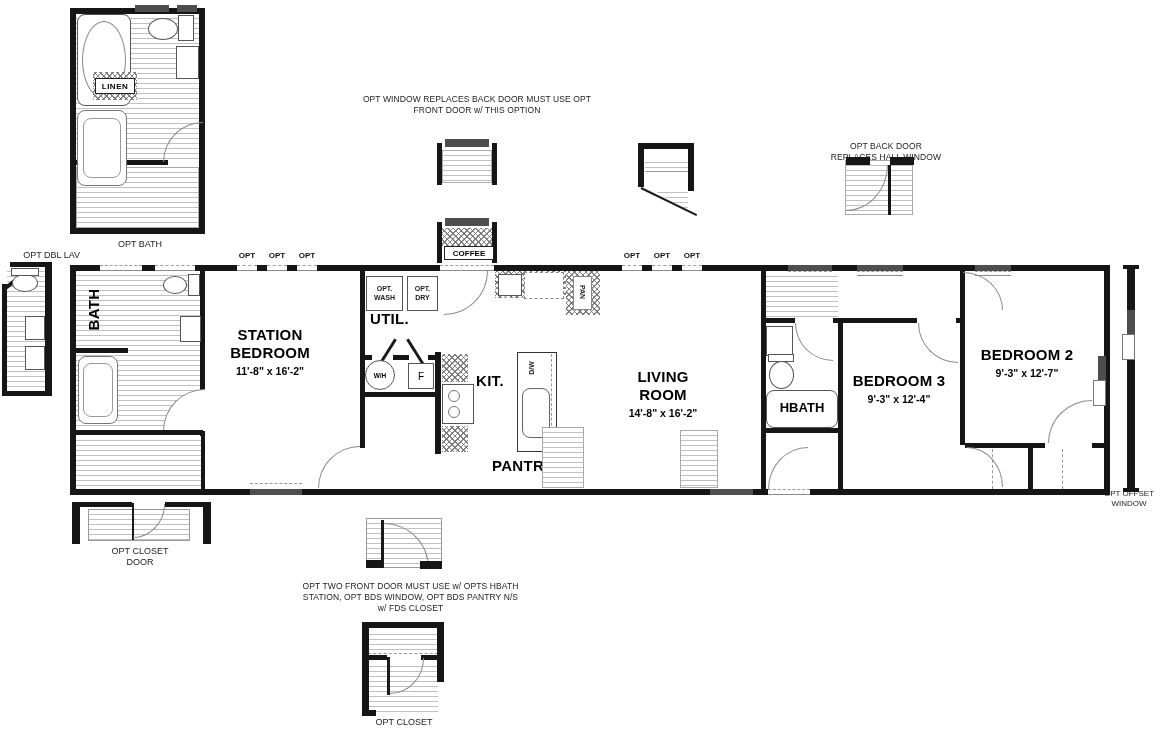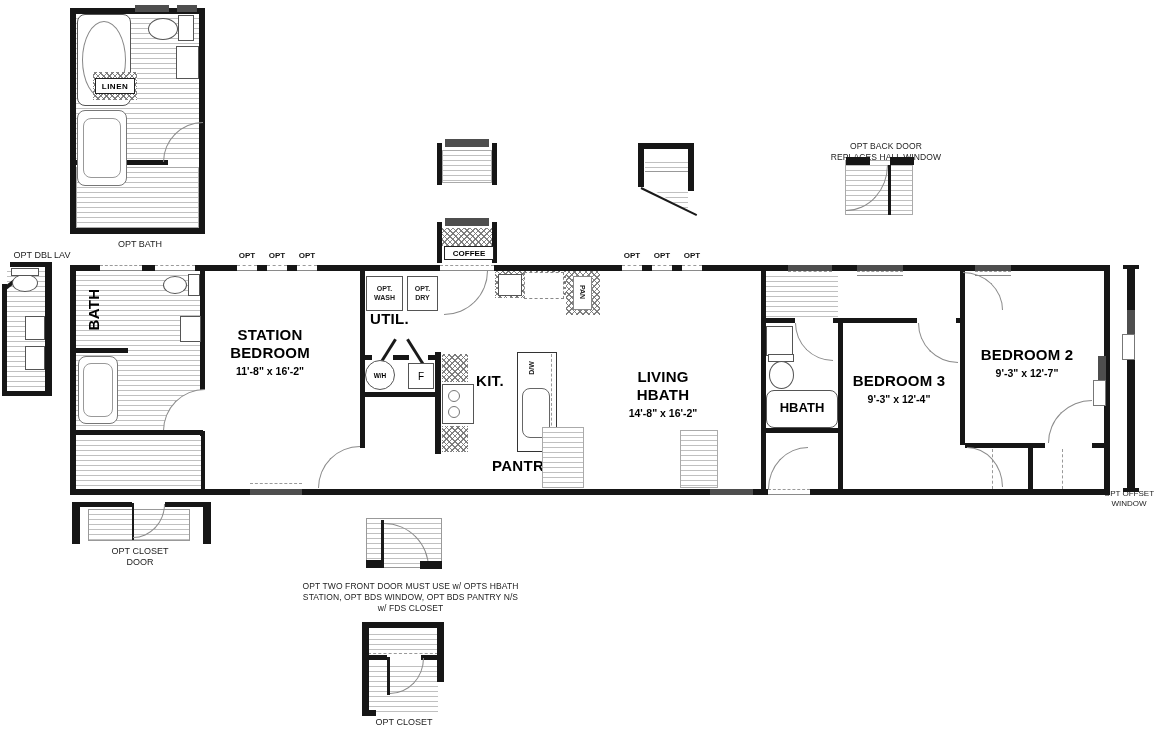--- a/index.html
+++ b/index.html
@@ -29,24 +29,25 @@
   .sm{position:absolute;font-size:9px;color:#222;text-align:center;line-height:1.2}
   .opt{position:absolute;font-size:8px;color:#111;text-align:center;width:26px;font-weight:600}
   .tiny{position:absolute;font-size:7px;line-height:1.15;text-align:center;color:#222;font-weight:bold}
   .dashv{position:absolute;border-left:1px dashed #999}
 </style>
 </head>
 <body>
 
 <div class="plan">
 
+  <div class="note" style="left:357px;top:94px;width:240px">OPT WINDOW REPLACES BACK DOOR MUST USE OPT FRONT DOOR w/ THIS OPTION</div>
   <div class="note" style="left:828px;top:141px;width:116px">OPT BACK DOOR REPLACES HALL WINDOW</div>
   <div class="note" style="left:298px;top:581px;width:225px">OPT TWO FRONT DOOR MUST USE w/ OPTS HBATH STATION, OPT BDS WINDOW, OPT BDS PANTRY N/S w/ FDS CLOSET</div>
   <div class="sm" style="left:95px;top:239px;width:90px">OPT BATH</div>
-  <div class="sm" style="left:4px;top:250px;width:76px;text-align:center">OPT DBL LAV</div>
+  <div class="sm" style="left:4px;top:250px;width:76px;text-align:right">OPT DBL LAV</div>
   <div class="sm" style="left:105px;top:546px;width:70px">OPT CLOSET DOOR</div>
   <div class="sm" style="left:363px;top:717px;width:82px">OPT CLOSET</div>
   <div class="sm" style="left:1096px;top:489px;width:66px;font-size:8px">OPT OFFSET WINDOW</div>
 
   <div class="opt" style="left:234px;top:251px">OPT</div>
   <div class="opt" style="left:264px;top:251px">OPT</div>
   <div class="opt" style="left:294px;top:251px">OPT</div>
   <div class="opt" style="left:619px;top:251px">OPT</div>
   <div class="opt" style="left:649px;top:251px">OPT</div>
   <div class="opt" style="left:679px;top:251px">OPT</div>
@@ -218,21 +219,21 @@
     <div class="fx rnd" style="left:522px;top:388px;width:28px;height:50px;border-color:#666"></div>
     <div class="tiny" style="left:512px;top:364px;width:40px;transform:rotate(-90deg)">D/W</div>
     <div class="big" style="left:476px;top:372px">KIT.</div>
   </div>
 
   <div class="big" style="left:492px;top:457px">PANTRY</div>
   <div class="hh" style="left:542px;top:427px;width:42px;height:61px;border:1px solid #aaa"></div>
   <div class="hh" style="left:680px;top:430px;width:38px;height:58px;border:1px solid #aaa"></div>
 
   <div class="room" style="left:622px;top:368px;width:82px">
-    <div class="nm">LIVING HBATH</div>
+    <div class="nm">LIVING ROOM</div>
     <div class="dm">14'-8" x  16'-2"</div>
   </div>
 
   <div>
     <div class="hh" style="left:766px;top:272px;width:72px;height:46px"></div>
     <div class="w" style="left:761px;top:270px;width:5px;height:219px"></div>
     <div class="w" style="left:761px;top:318px;width:34px;height:5px"></div>
     <div class="w" style="left:833px;top:318px;width:10px;height:5px"></div>
     <div class="arc arc-bl" style="left:795px;top:323px;width:38px;height:38px"></div>
     <div class="w" style="left:838px;top:318px;width:5px;height:171px"></div>

